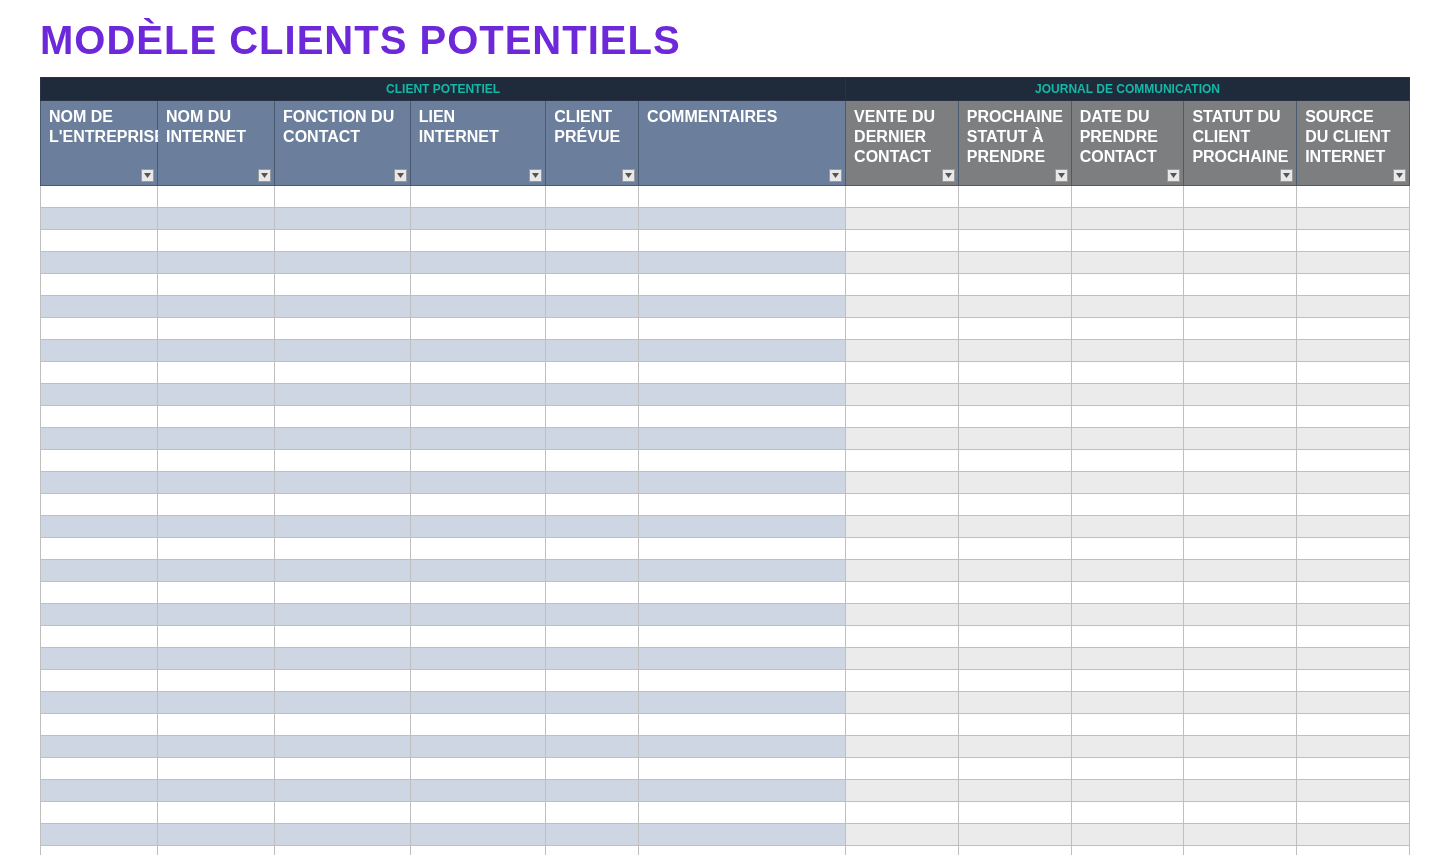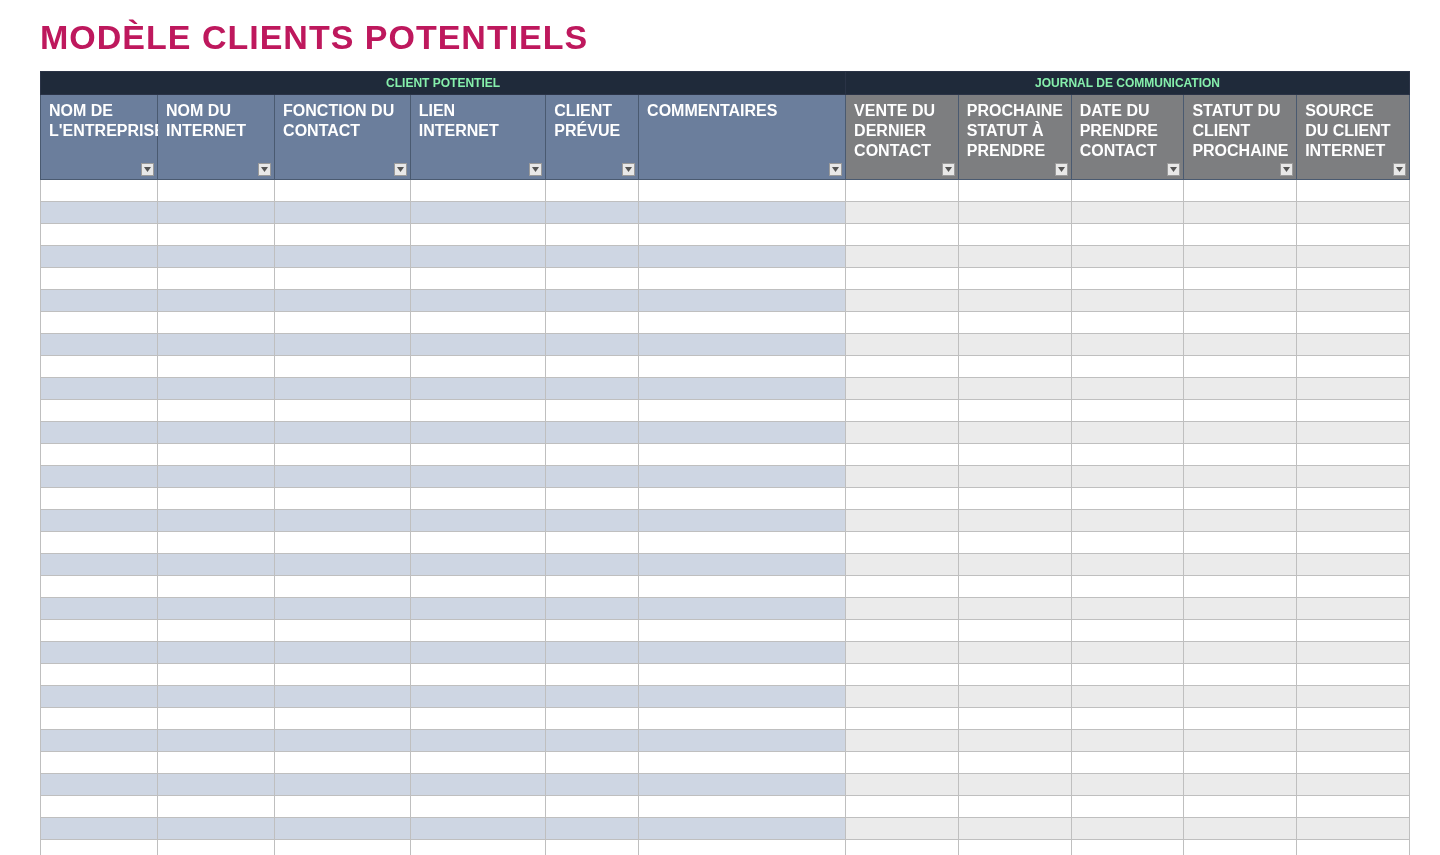--- a/index.html
+++ b/index.html
@@ -8,36 +8,36 @@
     padding: 0;
     font-family: "Segoe UI", Arial, sans-serif;
     background: #fff;
     width: 1440px;
   }
   .page {
     padding: 10px 30px 30px 40px;
   }
   h1.title {
     font-family: "Century Gothic", "Segoe UI", Arial, sans-serif;
-    font-size: 34px;
+    font-size: 40px;
     font-weight: 700;
     letter-spacing: 1px;
-    color: #be185d;
+    color: #6d28d9;
     margin: 8px 0 14px 0;
   }
   table {
     border-collapse: collapse;
     width: 100%;
     table-layout: fixed;
   }
   
   .sect-row td {
     border: 1px solid #2a3346;
     background: #1f2a3a;
-    color: #86efac;
+    color: #14b8a6;
     font-family: "Century Gothic","Segoe UI",Arial,sans-serif;
     font-size: 12px;
     font-weight: 700;
     text-align: center;
     padding: 4px 6px;
     height: 20px;
   }
   
   th {
     position: relative;

